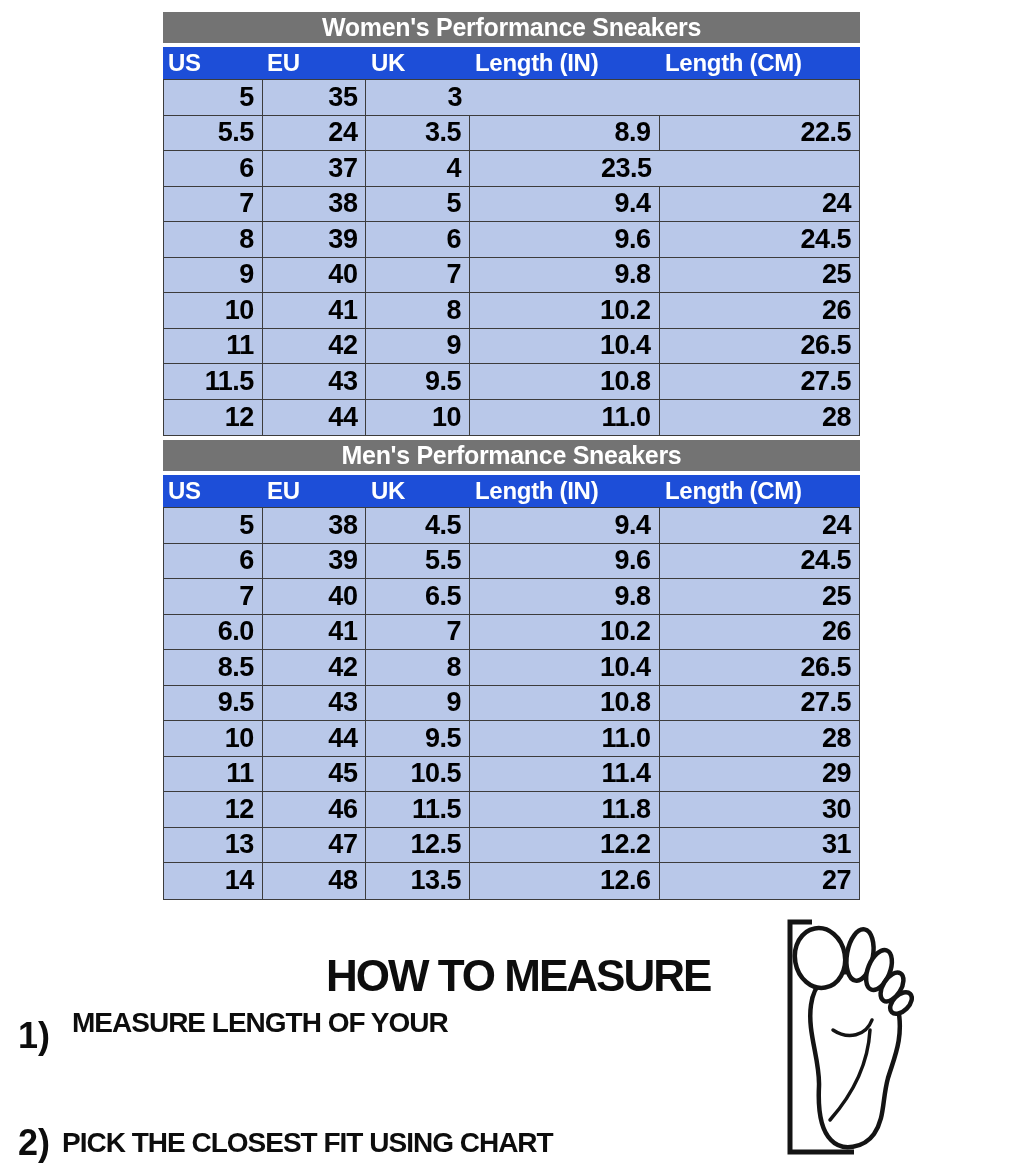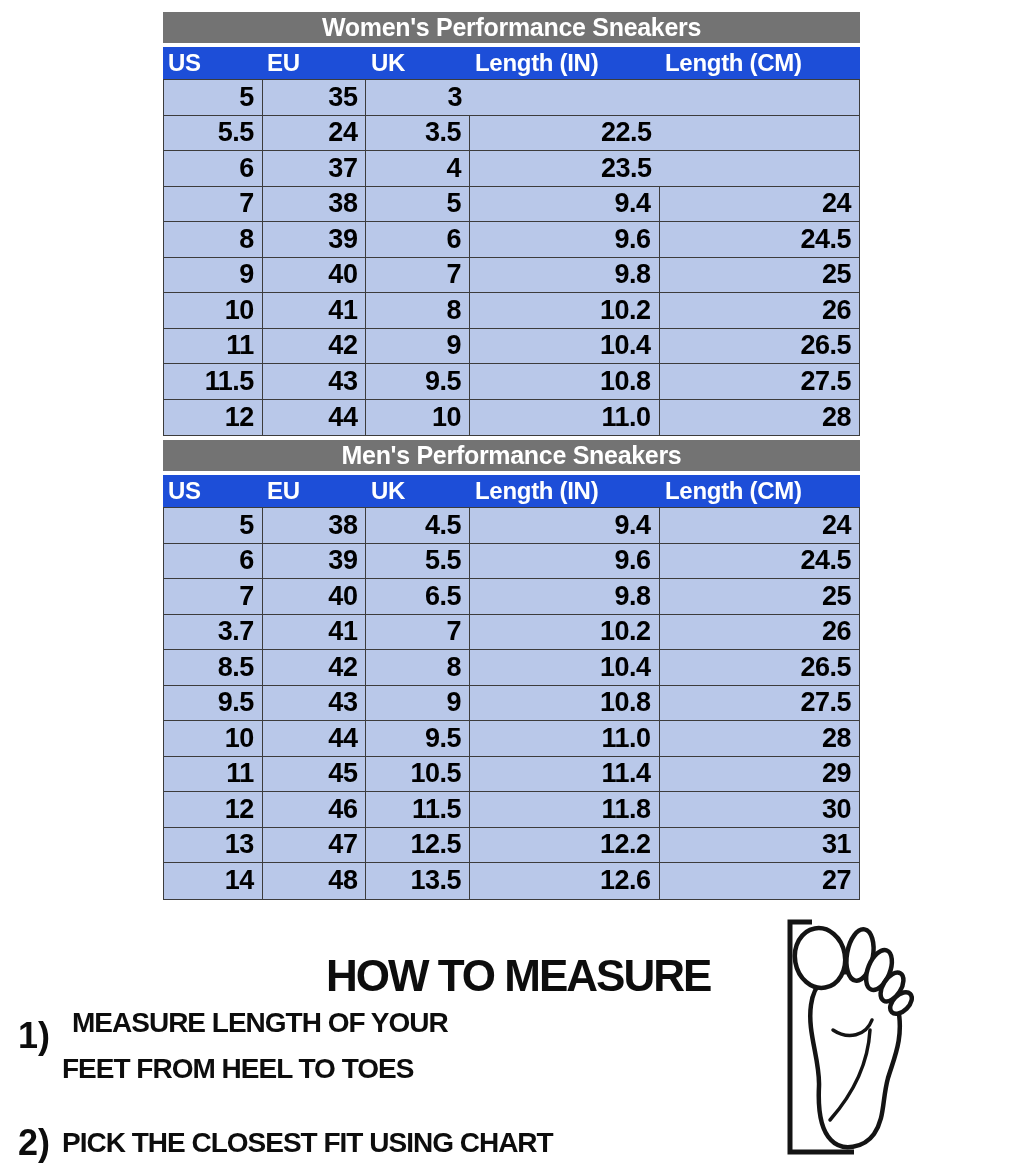--- a/index.html
+++ b/index.html
@@ -68,20 +68,21 @@
   <div class="tbody">
       <div class="trow">
         <div class="tcell">5</div>
         <div class="tcell">35</div>
         <div class="tcell">3</div>
       </div>
       <div class="trow">
         <div class="tcell">5.5</div>
         <div class="tcell">24</div>
         <div class="tcell">3.5</div>
+        <div class="tcell">8.9</div>
         <div class="tcell">22.5</div>
       </div>
       <div class="trow">
         <div class="tcell">6</div>
         <div class="tcell">37</div>
         <div class="tcell">4</div>
         <div class="tcell">23.5</div>
       </div>
       <div class="trow">
         <div class="tcell">7</div>
@@ -160,21 +161,21 @@
         <div class="tcell">24.5</div>
       </div>
       <div class="trow">
         <div class="tcell">7</div>
         <div class="tcell">40</div>
         <div class="tcell">6.5</div>
         <div class="tcell">9.8</div>
         <div class="tcell">25</div>
       </div>
       <div class="trow">
-        <div class="tcell">3.7</div>
+        <div class="tcell">6.0</div>
         <div class="tcell">41</div>
         <div class="tcell">7</div>
         <div class="tcell">10.2</div>
         <div class="tcell">26</div>
       </div>
       <div class="trow">
         <div class="tcell">8.5</div>
         <div class="tcell">42</div>
         <div class="tcell">8</div>
         <div class="tcell">10.4</div>
@@ -224,21 +225,20 @@
       </div>
     </div>
 </section>
 
 <h1 class="measure-heading">HOW TO MEASURE</h1>
 
 <div class="step" id="step-1">
   <span class="step-number">1)</span>
   <div class="step-lines">
     <div class="line">MEASURE LENGTH OF YOUR</div>
-    <div class="line">FEET FROM HEEL TO TOES</div>
   </div>
 </div>
 
 <div class="step" id="step-2">
   <span class="step-number">2)</span>
   <div class="step-lines">
     <div class="line">PICK THE CLOSEST FIT USING CHART</div>
   </div>
 </div>
 

